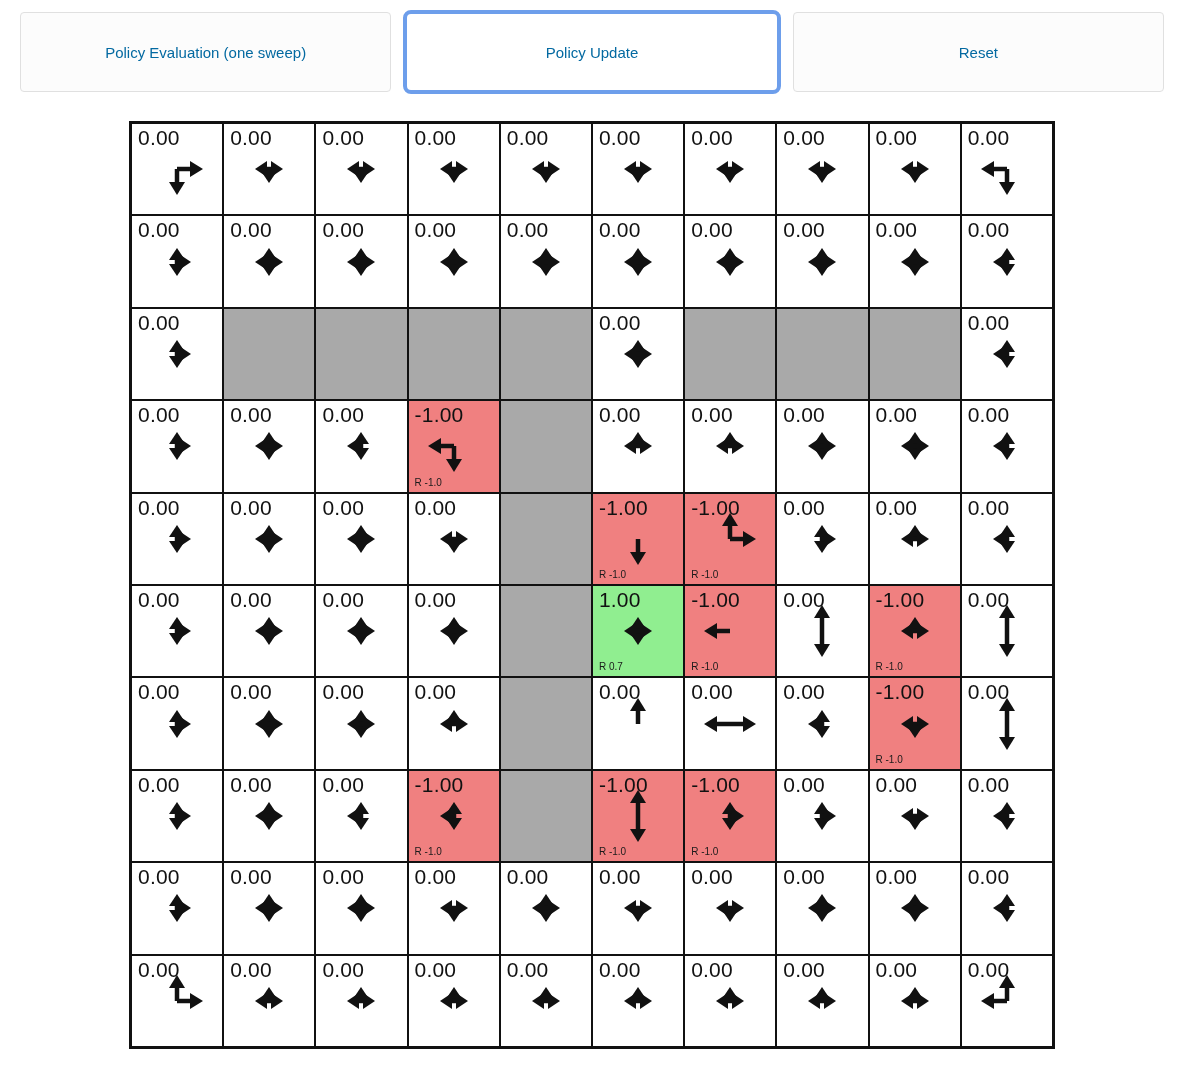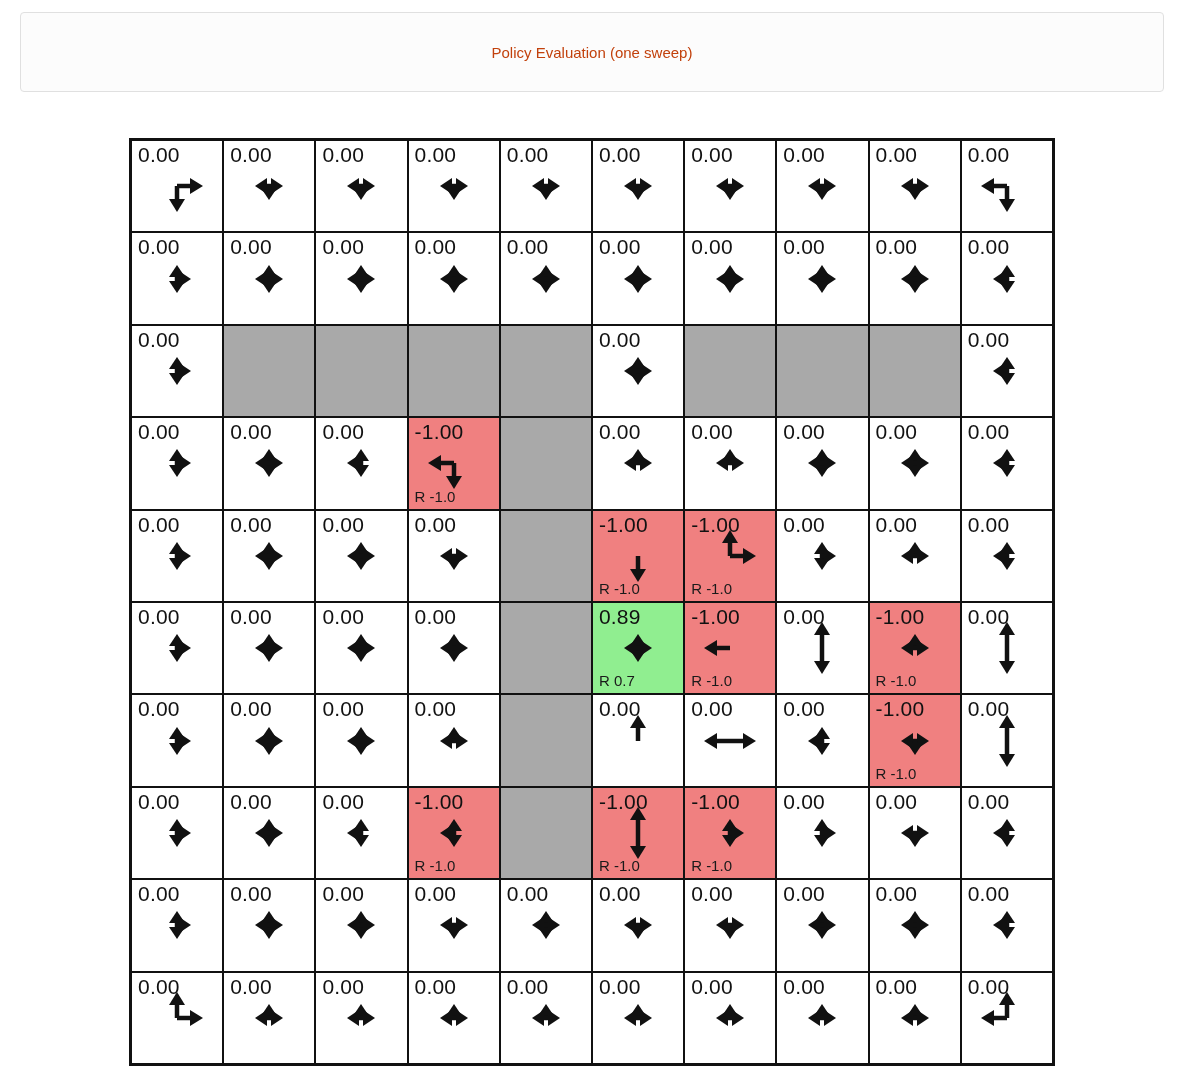--- a/index.html
+++ b/index.html
@@ -1,37 +1,39 @@
 <!DOCTYPE html>
 <html style="--accent-blue: #6d9eeb; --wall-bg: #a9a9a9; --penalty-bg: #f08080; --goal-bg: #90ee90;"><head>
 <meta charset="utf-8">
 <style>
   html,body{margin:0;padding:0;background:#ffffff;width:1184px;height:1080px;
     font-family:"Liberation Sans", sans-serif;-webkit-font-smoothing:antialiased;}
   .toolbar{position:absolute;top:10px;left:20px;right:20px;height:84px;
     display:flex;gap:12px;align-items:center;}
   .btn{flex:1;height:80px;background:#fcfcfc;border:1px solid #e0e0e0;border-radius:4px;
-    font-family:"Liberation Sans", sans-serif;font-size:15px;color:#c2410c;cursor:pointer;}
+    font-family:"Liberation Sans", sans-serif;font-size:15px;color:#0369a1;cursor:pointer;}
   .btn.active{height:84px;background:#ffffff;border:4px solid var(--accent-blue);border-radius:8px;}
-  .gridwrap{position:absolute;top:138px;left:129px;}
+  .gridwrap{position:absolute;top:121px;left:129px;}
   .grid{display:grid;grid-template-columns:repeat(10,92.2px);grid-auto-rows:92.4px;
     border:2px solid #111;background:#fff;}
   .cell{position:relative;border:1px solid #111;background:#ffffff;box-sizing:border-box;}
   .cell.wall{background:var(--wall-bg);}
   .cell.penalty{background:var(--penalty-bg);}
   .cell.goal{background:var(--goal-bg);}
   .val{position:absolute;top:2px;left:6px;font-size:21px;color:#111;letter-spacing:0.2px;}
   .arrows{position:absolute;left:50%;top:50%;transform:translate(-50%,-50%);line-height:0;}
-  .reward{position:absolute;left:6px;bottom:4px;font-size:15px;color:#1a1a1a;}
+  .reward{position:absolute;left:6px;bottom:4px;font-size:10px;color:#1a1a1a;}
 </style>
 </head>
 <body>
 
 <div class="toolbar">
   <button class="btn">Policy Evaluation (one sweep)</button>
+  <button class="btn active">Policy Update</button>
+  <button class="btn">Reset</button>
 </div>
 
 <div class="gridwrap">
   <div class="grid">
       <div class="cell empty">
         <div class="val">0.00</div>
         <div class="arrows"><svg viewBox="-32 -32 64 64" width="64" height="64">
             <line x1="0" y1="0" x2="16" y2="0" stroke="#111" stroke-width="4.5"></line>
             <polygon points="26,0 13,8 13,-8" fill="#111"></polygon>
             <line x1="0" y1="0" x2="0" y2="16" stroke="#111" stroke-width="4.5"></line>
@@ -553,21 +555,21 @@
             <line x1="0" y1="0" x2="0" y2="5" stroke="#111" stroke-width="4.5"></line>
             <polygon points="0,14 -8,2 8,2" fill="#111"></polygon>
             <line x1="0" y1="0" x2="-5" y2="0" stroke="#111" stroke-width="4.5"></line>
             <polygon points="-14,0 -2,-8 -2,8" fill="#111"></polygon>
             <line x1="0" y1="0" x2="5" y2="0" stroke="#111" stroke-width="4.5"></line>
             <polygon points="14,0 2,8 2,-8" fill="#111"></polygon>
           </svg></div>
       </div>
       <div class="cell wall"></div>
       <div class="cell goal">
-        <div class="val">0.89</div>
+        <div class="val">1.00</div>
         <div class="arrows"><svg viewBox="-32 -32 64 64" width="64" height="64">
             <line x1="0" y1="0" x2="0" y2="-5" stroke="#111" stroke-width="4.5"></line>
             <polygon points="0,-14 8,-2 -8,-2" fill="#111"></polygon>
             <line x1="0" y1="0" x2="0" y2="5" stroke="#111" stroke-width="4.5"></line>
             <polygon points="0,14 -8,2 8,2" fill="#111"></polygon>
             <line x1="0" y1="0" x2="-5" y2="0" stroke="#111" stroke-width="4.5"></line>
             <polygon points="-14,0 -2,-8 -2,8" fill="#111"></polygon>
             <line x1="0" y1="0" x2="5" y2="0" stroke="#111" stroke-width="4.5"></line>
             <polygon points="14,0 2,8 2,-8" fill="#111"></polygon>
           </svg></div>

